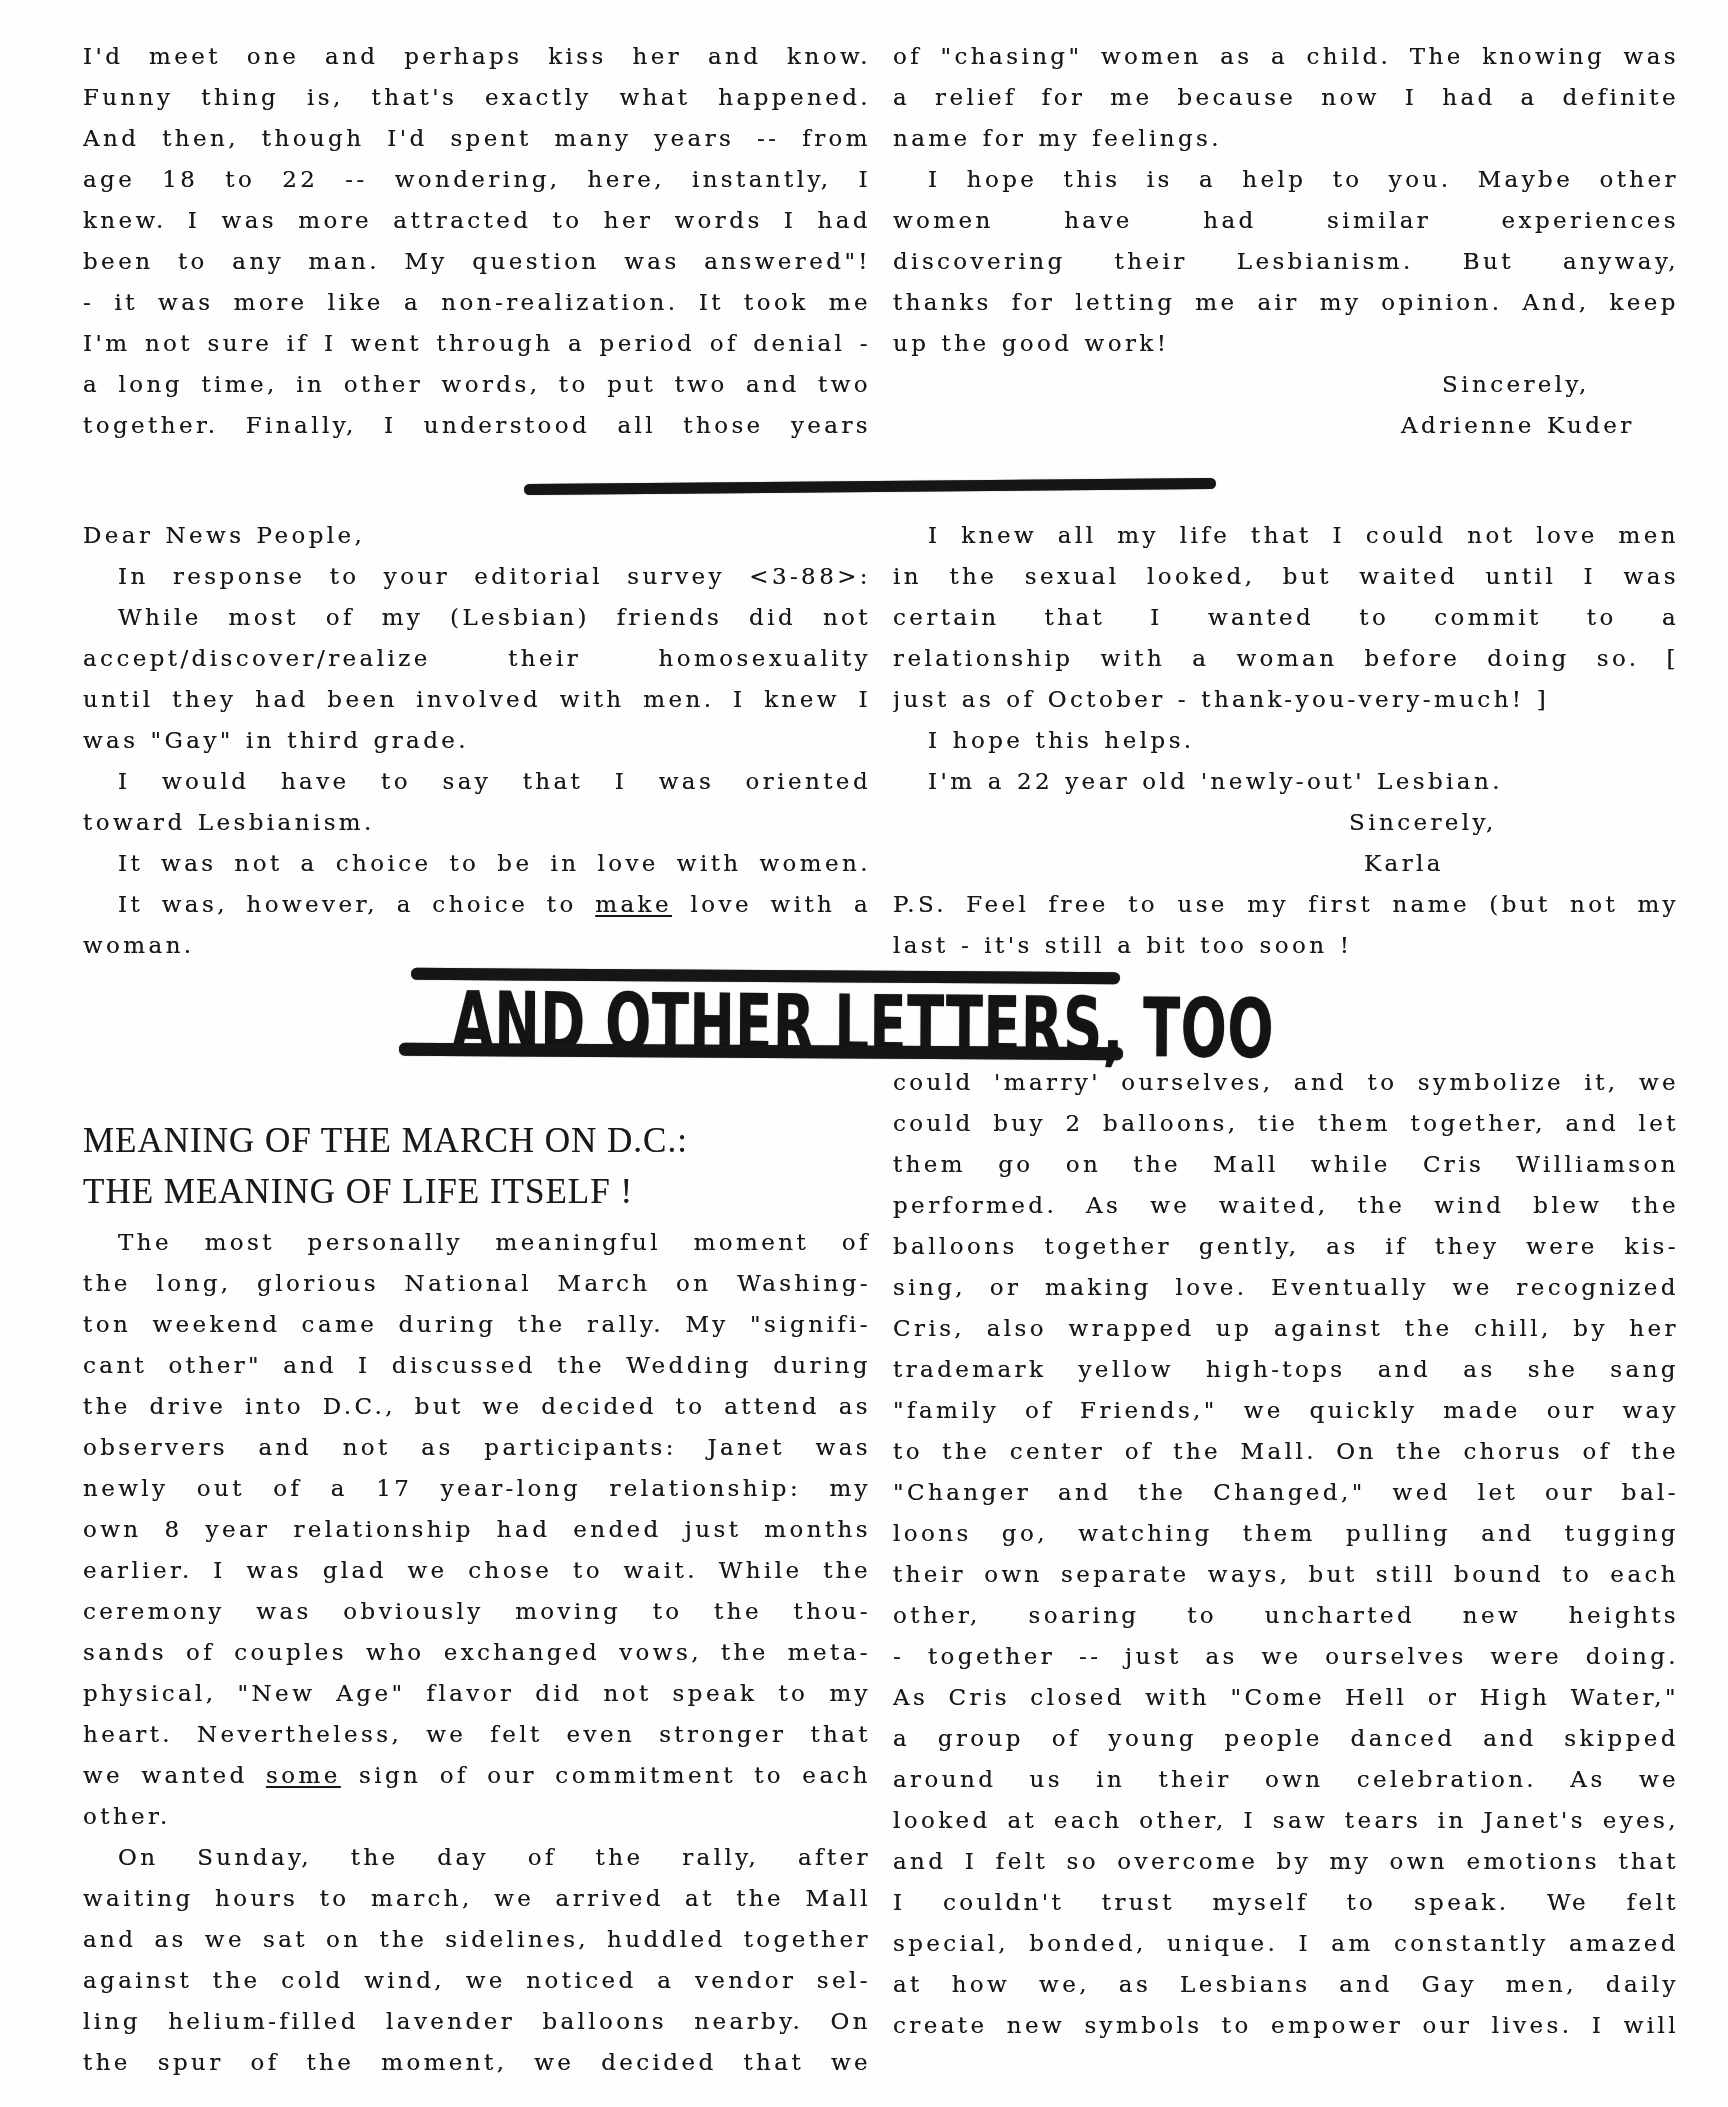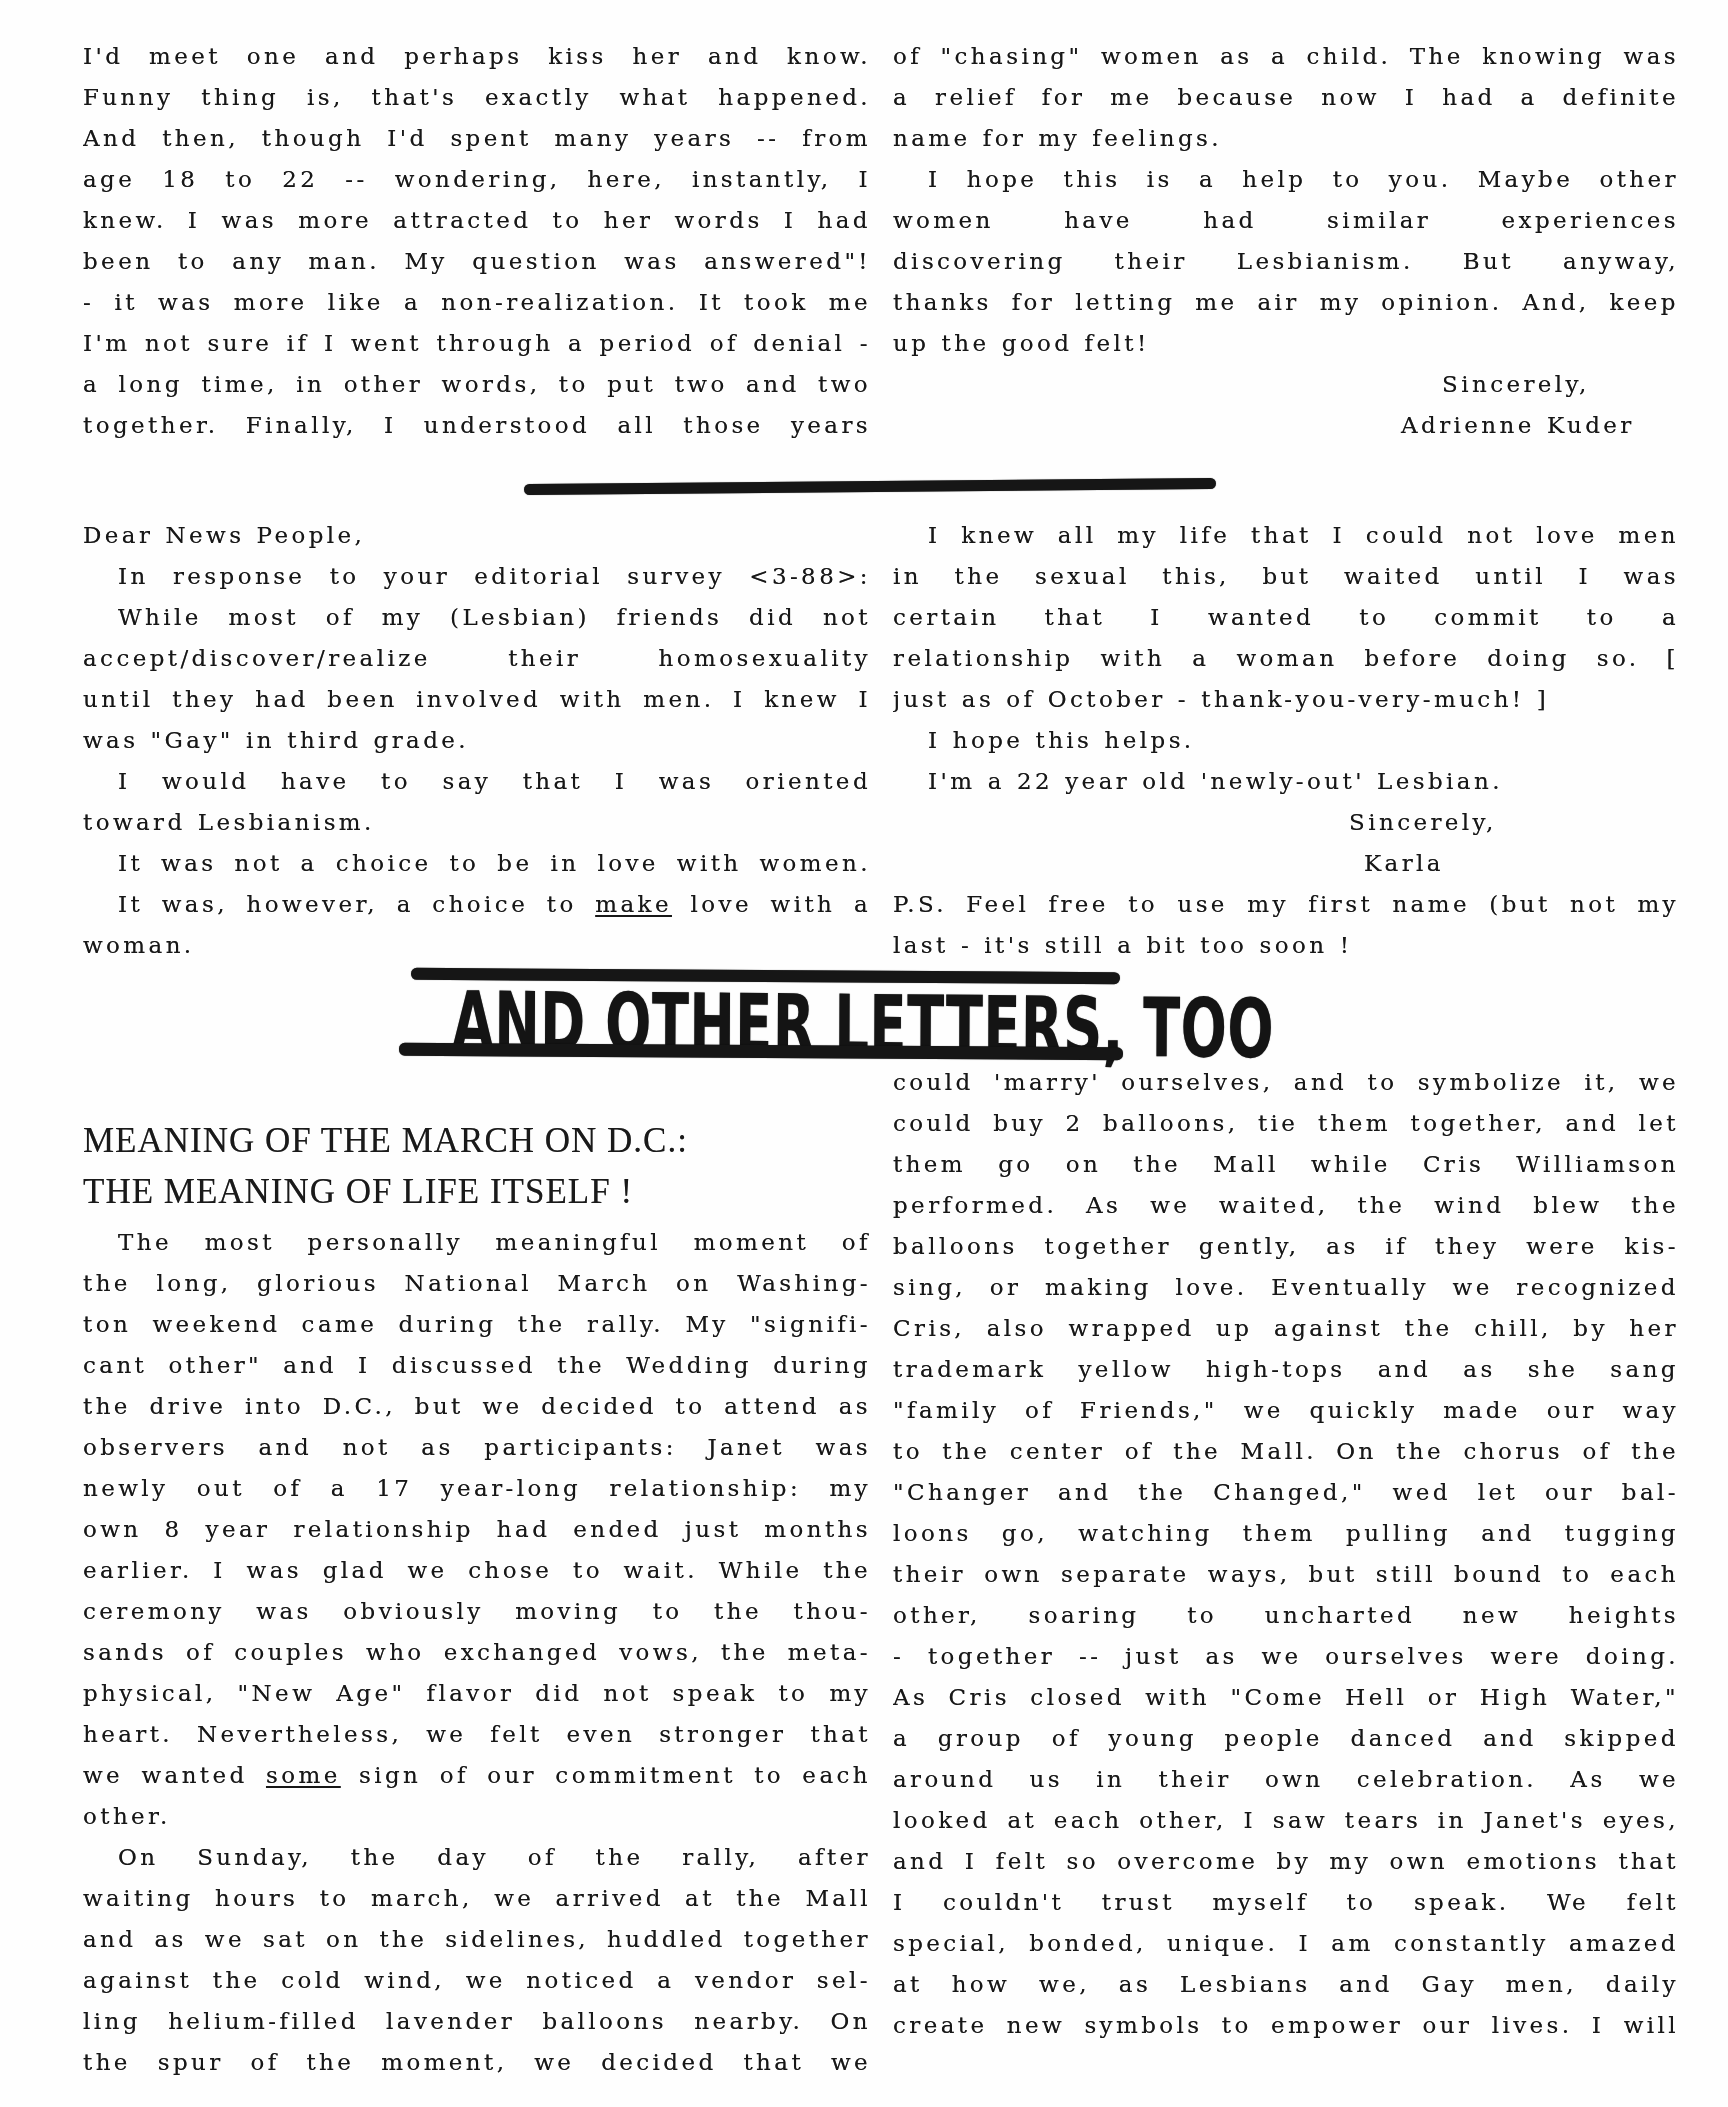--- a/index.html
+++ b/index.html
@@ -117,21 +117,21 @@
 
   <section class="sec colR sec1">
     <div>
         <div class="jline"><span>of "chasing" women as a child. The knowing was</span></div>
         <div class="jline"><span>a relief for me because now I had a definite</span></div>
         <div class="jline rag"><span>name for my feelings.</span></div>
         <div class="jline ind"><span>I hope this is a help to you. Maybe other</span></div>
         <div class="jline"><span>women have had similar experiences</span></div>
         <div class="jline"><span>discovering their Lesbianism. But anyway,</span></div>
         <div class="jline"><span>thanks for letting me air my opinion. And, keep</span></div>
-        <div class="jline rag"><span>up the good felt!</span></div>
+        <div class="jline rag"><span>up the good work!</span></div>
       </div>
     <div class="sig-line sigA1">Sincerely,</div>
     <div class="sig-line sigA2">Adrienne Kuder</div>
   </section>
 
   <div class="rule rule-mid"></div>
 
   <section class="sec colL sec2">
     <div>
         <div class="jline rag"><span>Dear News People,</span></div>
@@ -144,21 +144,21 @@
         <div class="jline rag"><span>toward Lesbianism.</span></div>
         <div class="jline ind"><span>It was not a choice to be in love with women.</span></div>
         <div class="jline ind"><span>It was, however, a choice to </span><span class="u">make</span><span> love with a</span></div>
         <div class="jline rag"><span>woman.</span></div>
       </div>
   </section>
 
   <section class="sec colR sec2">
     <div>
         <div class="jline ind"><span>I knew all my life that I could not love men</span></div>
-        <div class="jline"><span>in the sexual this, but waited until I was</span></div>
+        <div class="jline"><span>in the sexual looked, but waited until I was</span></div>
         <div class="jline"><span>certain that I wanted to commit to a</span></div>
         <div class="jline"><span>relationship with a woman before doing so. [</span></div>
         <div class="jline rag"><span>just as of October - thank-you-very-much! ]</span></div>
         <div class="jline ind rag"><span>I hope this helps.</span></div>
         <div class="jline ind rag"><span>I'm a 22 year old 'newly-out' Lesbian.</span></div>
       </div>
     <div class="sig-line sigK1">Sincerely,</div>
     <div class="sig-line sigK2">Karla</div>
     <div>
         <div class="jline"><span>P.S. Feel free to use my first name (but not my</span></div>

